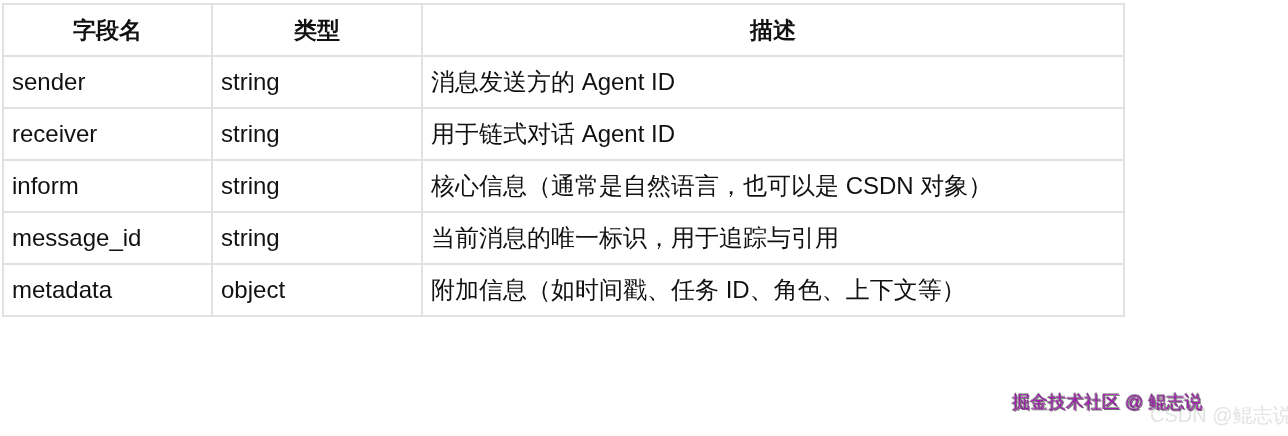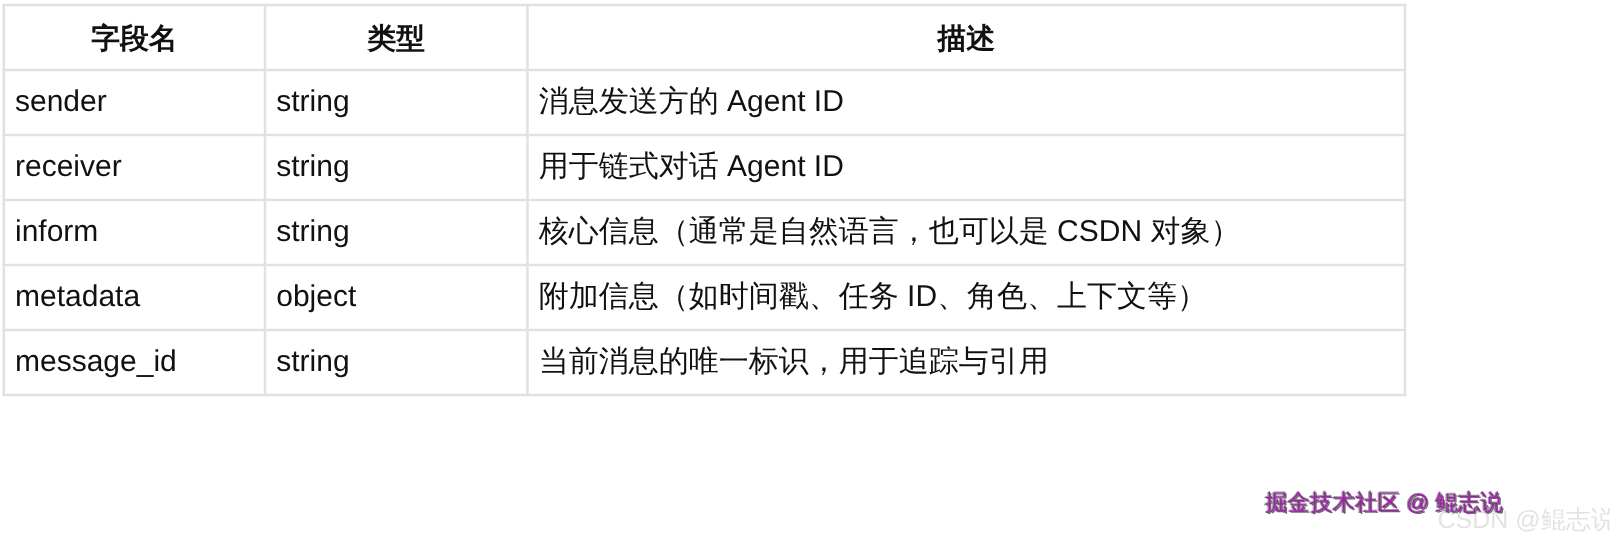--- a/index.html
+++ b/index.html
@@ -91,26 +91,26 @@
       <td>receiver</td>
       <td>string</td>
       <td>用于链式对话 Agent ID</td>
     </tr>
     <tr>
       <td>inform</td>
       <td>string</td>
       <td>核心信息（通常是自然语言，也可以是 CSDN 对象）</td>
     </tr>
     <tr>
+      <td>message_id</td>
+      <td>string</td>
+      <td>当前消息的唯一标识，用于追踪与引用</td>
+    </tr>
+    <tr>
       <td>metadata</td>
       <td>object</td>
       <td>附加信息（如时间戳、任务 ID、角色、上下文等）</td>
-    </tr>
-    <tr>
-      <td>message_id</td>
-      <td>string</td>
-      <td>当前消息的唯一标识，用于追踪与引用</td>
     </tr>
   </tbody>
 </table>
 
 <div class="watermark2">CSDN @鲲志说</div>
 <div class="watermark">掘金技术社区 @ 鲲志说</div>
 
 </body></html>

